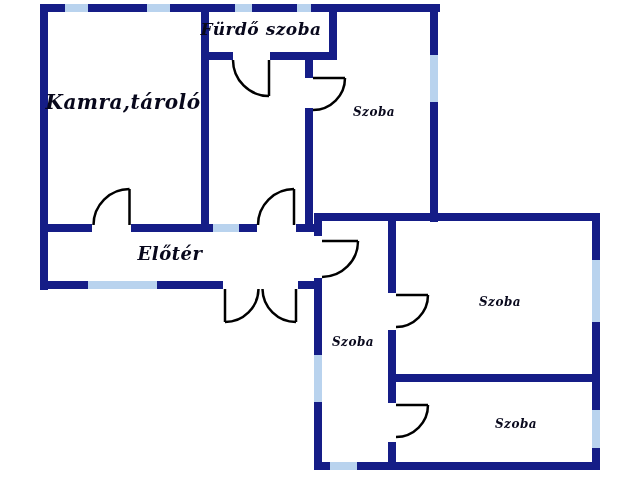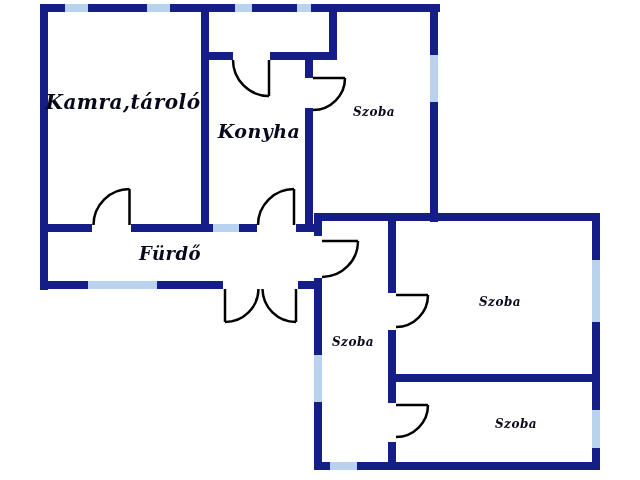--- a/index.html
+++ b/index.html
@@ -107,20 +107,20 @@
 
       <line class="door" x1="396" y1="295" x2="428" y2="295"></line>
       <path class="door" d="M428,295 A32,32 0 0 1 396,327"></path>
 
       <line class="door" x1="396" y1="405" x2="428" y2="405"></line>
       <path class="door" d="M428,405 A32,32 0 0 1 396,437"></path>
     </g>
   </svg>
 
   <div class="room-label lbl-kamra" style="left:123px;top:102px;">Kamra,tároló</div>
-  <div class="room-label lbl-konyha" style="left:259px;top:131px;">Konyha</div>
+  <div class="room-label lbl-furdo" style="left:261px;top:29px;">Fürdő szoba</div>
   <div class="room-label lbl-szoba" style="left:374px;top:112px;">Szoba</div>
-  <div class="room-label lbl-eloter" style="left:170px;top:253px;">Fürdő</div>
+  <div class="room-label lbl-eloter" style="left:170px;top:253px;">Előtér</div>
   <div class="room-label lbl-szoba" style="left:353px;top:342px;">Szoba</div>
   <div class="room-label lbl-szoba" style="left:500px;top:302px;">Szoba</div>
   <div class="room-label lbl-szoba" style="left:516px;top:424px;">Szoba</div>
 
 </div>
 
 </body></html>

